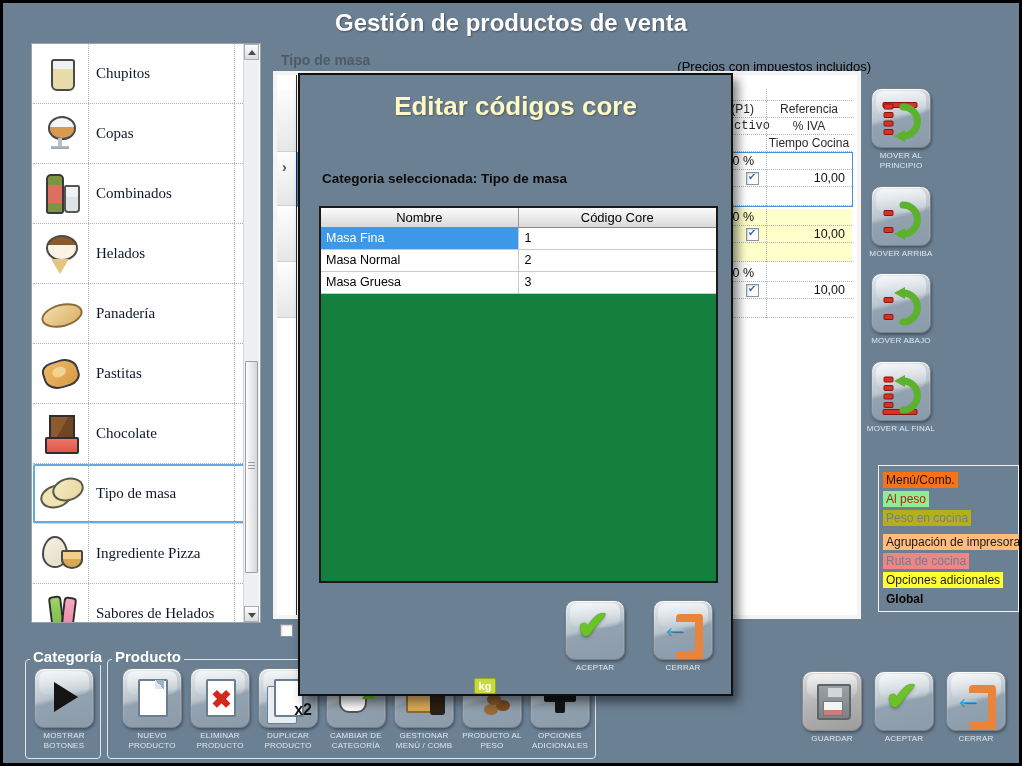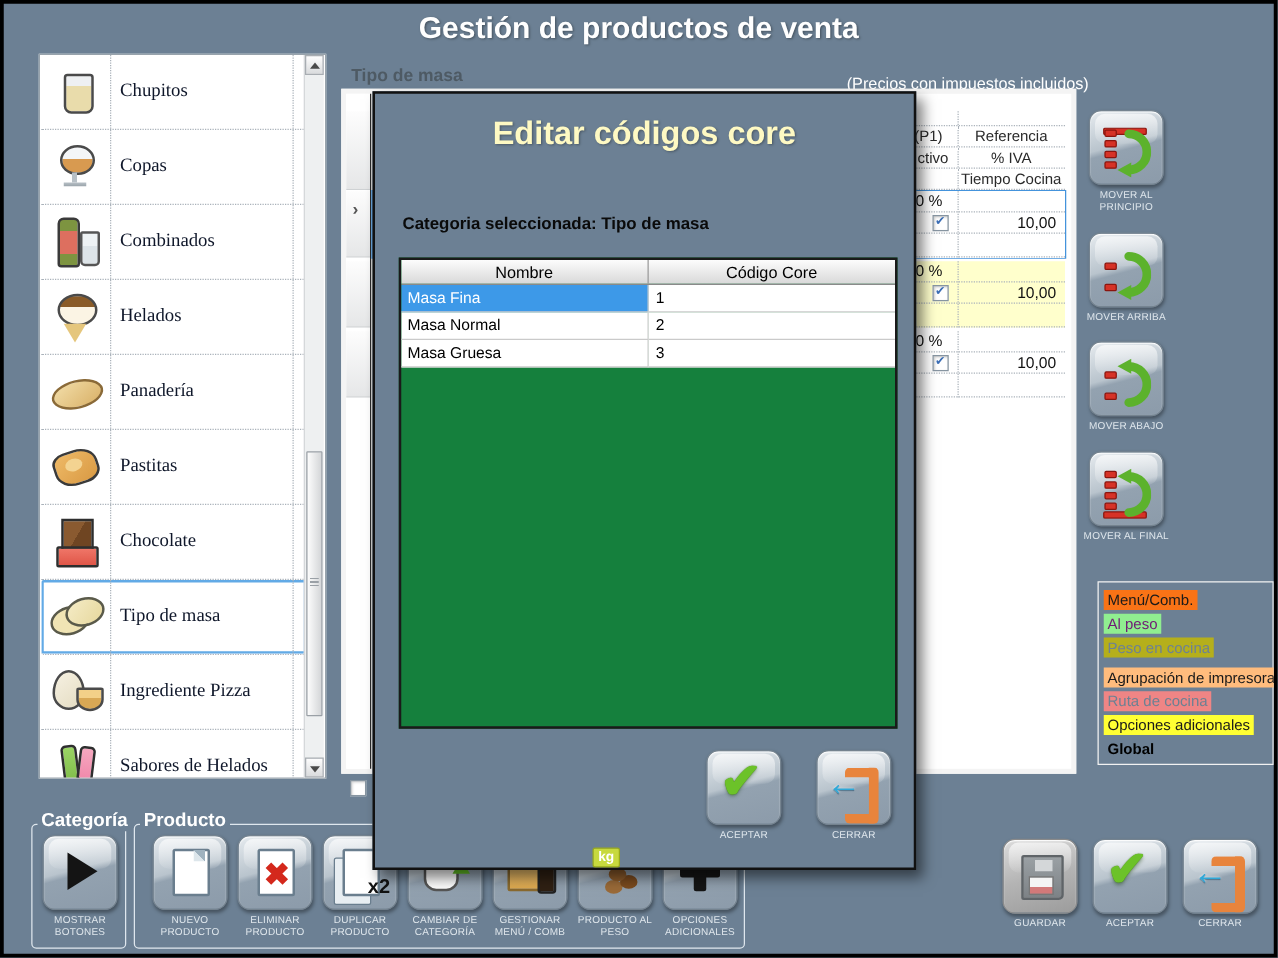--- a/index.html
+++ b/index.html
@@ -41,32 +41,32 @@
   .sb-arrow{position:absolute;left:0;width:15px;height:16px;background:linear-gradient(#fdfdfd,#d9dbdd);border:1px solid #a8adb2;}
   .sb-arrow.up{top:0;} .sb-arrow.down{bottom:0;}
   .sb-arrow::after{content:'';position:absolute;left:3px;}
   .sb-arrow.up::after{top:5px;border-left:4px solid transparent;border-right:4px solid transparent;border-bottom:5px solid #4a4a4a;}
   .sb-arrow.down::after{top:6px;border-left:4px solid transparent;border-right:4px solid transparent;border-top:5px solid #4a4a4a;}
   .sb-thumb{position:absolute;left:1px;top:317px;width:13px;height:212px;background:linear-gradient(to right,#fdfdfd,#d4d6d8);border:1px solid #9aa0a6;border-radius:1px;}
   .sb-thumb::after{content:'';position:absolute;left:2px;top:100px;width:7px;height:8px;background:repeating-linear-gradient(to bottom,#9aa0a6 0 1px,transparent 1px 3px);}
 
   
   .main-cat-title{position:absolute;left:278px;top:49px;font-size:14px;font-weight:bold;color:#4e5a64;}
-  .tax-note{position:absolute;left:560px;top:56px;width:308px;text-align:right;font-size:13px;color:#ffffff;}
+  .tax-note{position:absolute;left:560px;top:56px;width:308px;text-align:right;font-size:13px;color:#000000;}
 
   .bgtable{position:absolute;left:270px;top:68px;width:588px;height:548px;border:4px solid #f4f4f4;background:#fff;}
   .selcol{position:absolute;left:0;top:0;bottom:0;width:20px;background:#fff;border-right:1px solid #2a2a2a;}
   .selcell{position:absolute;left:0;width:19px;background:linear-gradient(#fdfdfd,#e6e7e8);border-bottom:1px solid #cfd2d4;}
   .selcell.c0{top:14px;height:63px;} .selcell.c1{top:78px;height:53px;} .selcell.c2{top:134px;height:53px;} .selcell.c3{top:190px;height:53px;}
   .selcell.c1::after{content:'\203A';position:absolute;left:5px;top:6px;font-size:14px;color:#555;font-weight:bold;}
   .hrow{position:absolute;left:21px;right:5px;height:17px;border-bottom:1px dotted #aab2ba;font-size:12px;color:#2a2a2a;}
   .hrow::after{content:'';position:absolute;left:468px;top:0;bottom:0;border-left:1px dotted #aab2ba;}
   .hrow.h0{top:14px;height:12px;} .hrow.h1{top:26px;} .hrow.h2{top:43px;} .hrow.h3{top:60px;}
   .hl-right{position:absolute;left:0;top:1px;width:462px;text-align:right;padding-right:6px;}
-  .hl-frag{position:absolute;left:436px;top:1px;}
+  .hl-frag{position:absolute;left:436px;top:1px;font-family:Liberation Mono, monospace;}
   .hcol2{position:absolute;left:469px;top:1px;width:84px;text-align:center;}
   .rows-host{position:absolute;left:0;top:0;right:0;bottom:0;}
   .grp{position:absolute;left:21px;right:5px;height:53px;font-size:12.5px;color:#111;}
   .rows-host > div.grp:nth-of-type(1){top:78px;}
   .rows-host > div.grp:nth-of-type(2){top:134px;}
   .rows-host > div.grp:nth-of-type(3){top:190px;}
   .grp[data-style="yellow"]{background:#ffffcc;}
   .grp[data-style="selected"]{box-shadow:0 0 0 1px #4493dc;}
   .grp::after{content:'';position:absolute;left:468px;top:0;bottom:0;border-left:1px dotted #aab2ba;}
   .grp .rr{position:absolute;left:0;right:0;height:17px;border-bottom:1px dotted #aab2ba;}
@@ -377,21 +377,21 @@
           </span>
         </button>
         <div class="btn-label">MOVER AL FINAL</div>
       </div>
     </div>
 
   <div class="legend">
 
       <div class="legend-item" style="background: #f97316; color: rgb(26, 26, 26); font-weight: 400;">Menú/Comb.</div>
 
-      <div class="legend-item" style="background: rgb(144, 238, 144); color: #701a75; font-weight: 400;">Al peso</div>
+      <div class="legend-item" style="background: rgb(144, 238, 144); color: #b91c1c; font-weight: 400;">Al peso</div>
 
       <div class="legend-item" style="background: rgb(181, 175, 27); color: rgb(109, 129, 147); font-weight: 400;">Peso en cocina</div>
 
       <div class="legend-item" style="background: rgb(255, 188, 125); color: rgb(26, 26, 26); font-weight: 400;">Agrupación de impresoras</div>
 
       <div class="legend-item" style="background: rgb(239, 133, 133); color: rgb(109, 129, 147); font-weight: 400;">Ruta de cocina</div>
 
       <div class="legend-item" style="background: rgb(255, 255, 51); color: rgb(26, 26, 26); font-weight: 400;">Opciones adicionales</div>
 
       <div class="legend-item" style="background: transparent; color: rgb(0, 0, 0); font-weight: 700;">Global</div>

